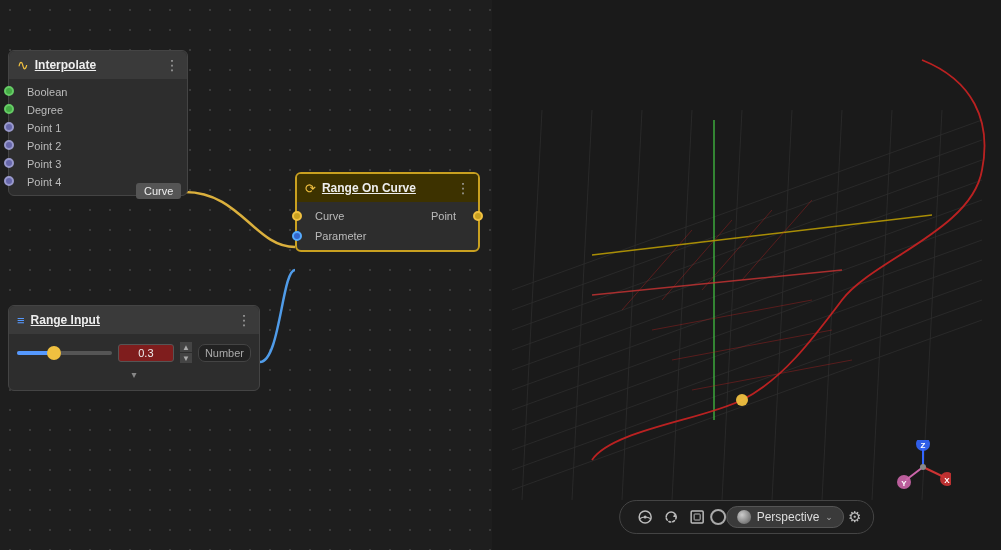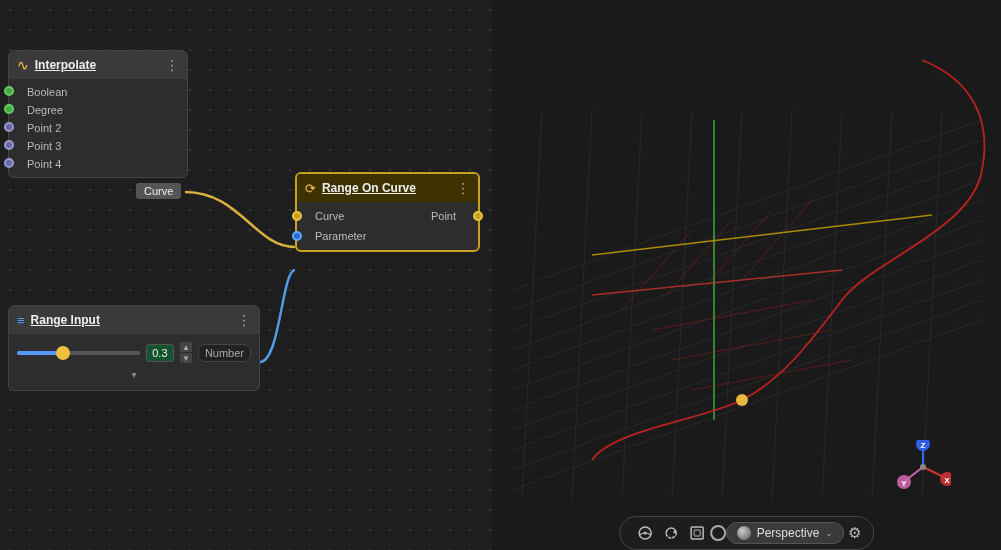--- a/index.html
+++ b/index.html
@@ -238,22 +238,22 @@
       height: 14px;
       border-radius: 50%;
       background: #f0c040;
       position: absolute;
       top: -5px;
       left: 32%;
       cursor: pointer;
     }
 
     .range-value-input {
-      width: 28px;
-      background: #14532d;
+      width: 56px;
+      background: #7f1d1d;
       border: 1px solid #555;
       color: #eee;
       font-size: 11px;
       padding: 2px 4px;
       border-radius: 3px;
       text-align: center;
     }
 
     .range-value-spinners {
       display: flex;
@@ -302,21 +302,21 @@
     .vp-grid {
       position: absolute;
       left: 0; top: 0;
       width: 100%;
       height: 100%;
     }
 
     
     .vp-bottom-bar {
       position: absolute;
-      bottom: 0;
+      bottom: 16px;
       left: 50%;
       transform: translateX(-50%);
       display: flex;
       align-items: center;
       gap: 0;
       background: rgba(30,30,30,0.85);
       border-radius: 20px;
       padding: 5px 12px;
       border: 1px solid #444;
     }
@@ -421,20 +421,24 @@
       <div class="port-row">
         <div class="port-dot-left" style="background:#4a4; border-color:#6c6;"></div>
         <span class="port-label">Boolean</span>
       </div>
 
       <div class="port-row">
         <div class="port-dot-left" style="background:#4a4; border-color:#6c6;"></div>
         <span class="port-label">Degree</span>
       </div>
 
+      <div class="port-row">
+        <div class="port-dot-left" style="background:#66a; border-color:#99c;"></div>
+        <span class="port-label">Point 1</span>
+      </div>
 
       <div class="port-row">
         <div class="port-dot-left" style="background:#66a; border-color:#99c;"></div>
         <span class="port-label">Point 2</span>
       </div>
 
       <div class="port-row">
         <div class="port-dot-left" style="background:#66a; border-color:#99c;"></div>
         <span class="port-label">Point 3</span>
       </div>

